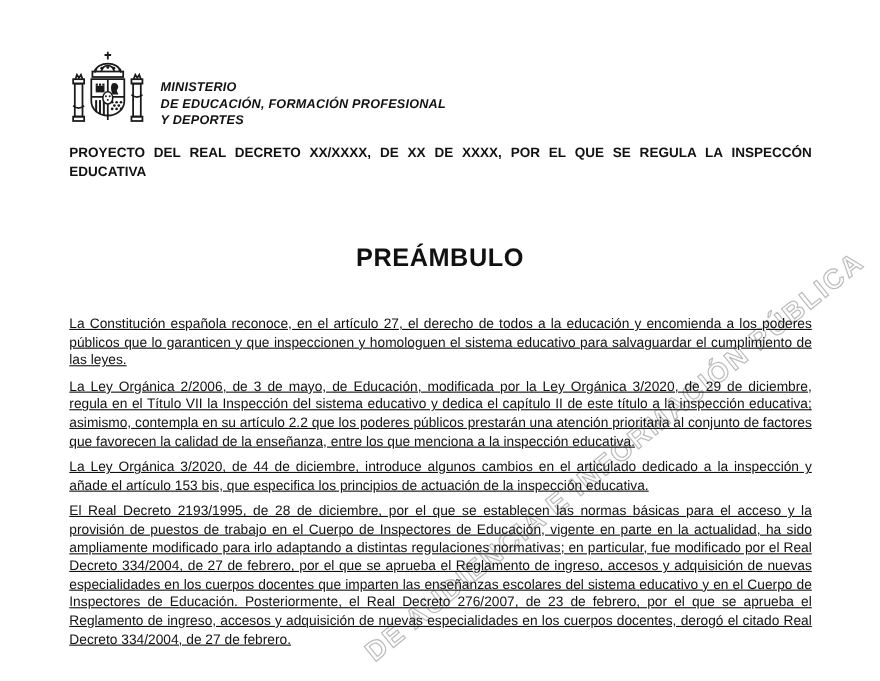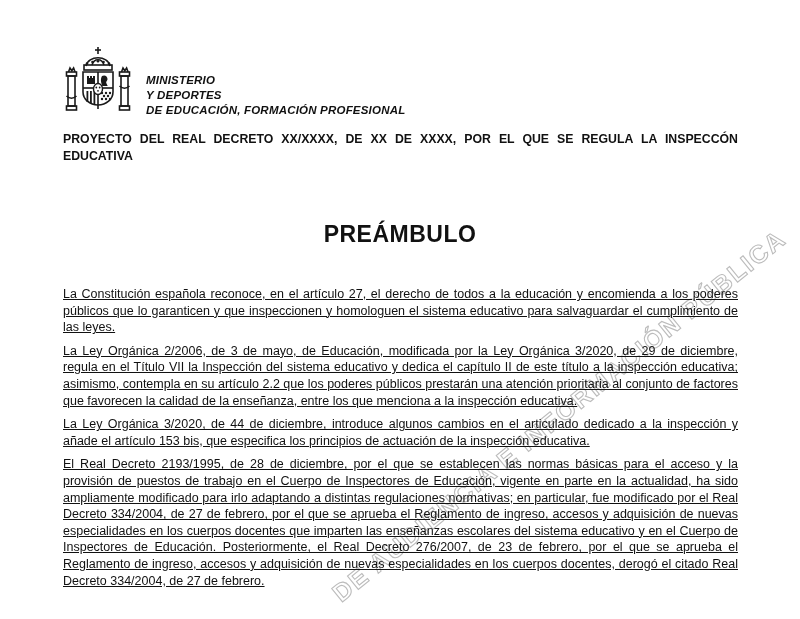--- a/index.html
+++ b/index.html
@@ -154,22 +154,22 @@
           <rect x="57" y="30" width="7" height="30"></rect>
           <rect x="55.5" y="26" width="10" height="4"></rect>
           <rect x="55.5" y="60" width="10" height="4"></rect>
           <path d="M57.5 26 l1.5 -4 l1.8 2.8 l1.8 -2.8 l1.5 4"></path>
           <path d="M55.5 40 q5 4.5 10 0"></path>
         </g>
       </svg>
     </span>
     <div class="ministry">
       <div>MINISTERIO</div>
+      <div>DE EDUCACIÓN, FORMACIÓN PROFESIONAL</div>
       <div>Y DEPORTES</div>
-      <div>DE EDUCACIÓN, FORMACIÓN PROFESIONAL</div>
     </div>
   </header>
 
   <div class="doc-title">PROYECTO DEL REAL DECRETO XX/XXXX, DE XX DE XXXX, POR EL QUE SE REGULA LA INSPECCÓN EDUCATIVA</div>
 
   <h1 class="preamble">PREÁMBULO</h1>
 
   <div class="body-text">
     <p>La Constitución española reconoce, en el artículo 27, el derecho de todos a la educación y encomienda a los poderes públicos que lo garanticen y que inspeccionen y homologuen el sistema educativo para salvaguardar el cumplimiento de las leyes.</p>
     <p>La Ley Orgánica 2/2006, de 3 de mayo, de Educación, modificada por la Ley Orgánica 3/2020, de 29 de diciembre, regula en el Título VII la Inspección del sistema educativo y dedica el capítulo II de este título a la inspección educativa; asimismo, contempla en su artículo 2.2 que los poderes públicos prestarán una atención prioritaria al conjunto de factores que favorecen la calidad de la enseñanza, entre los que menciona a la inspección educativa.</p>

